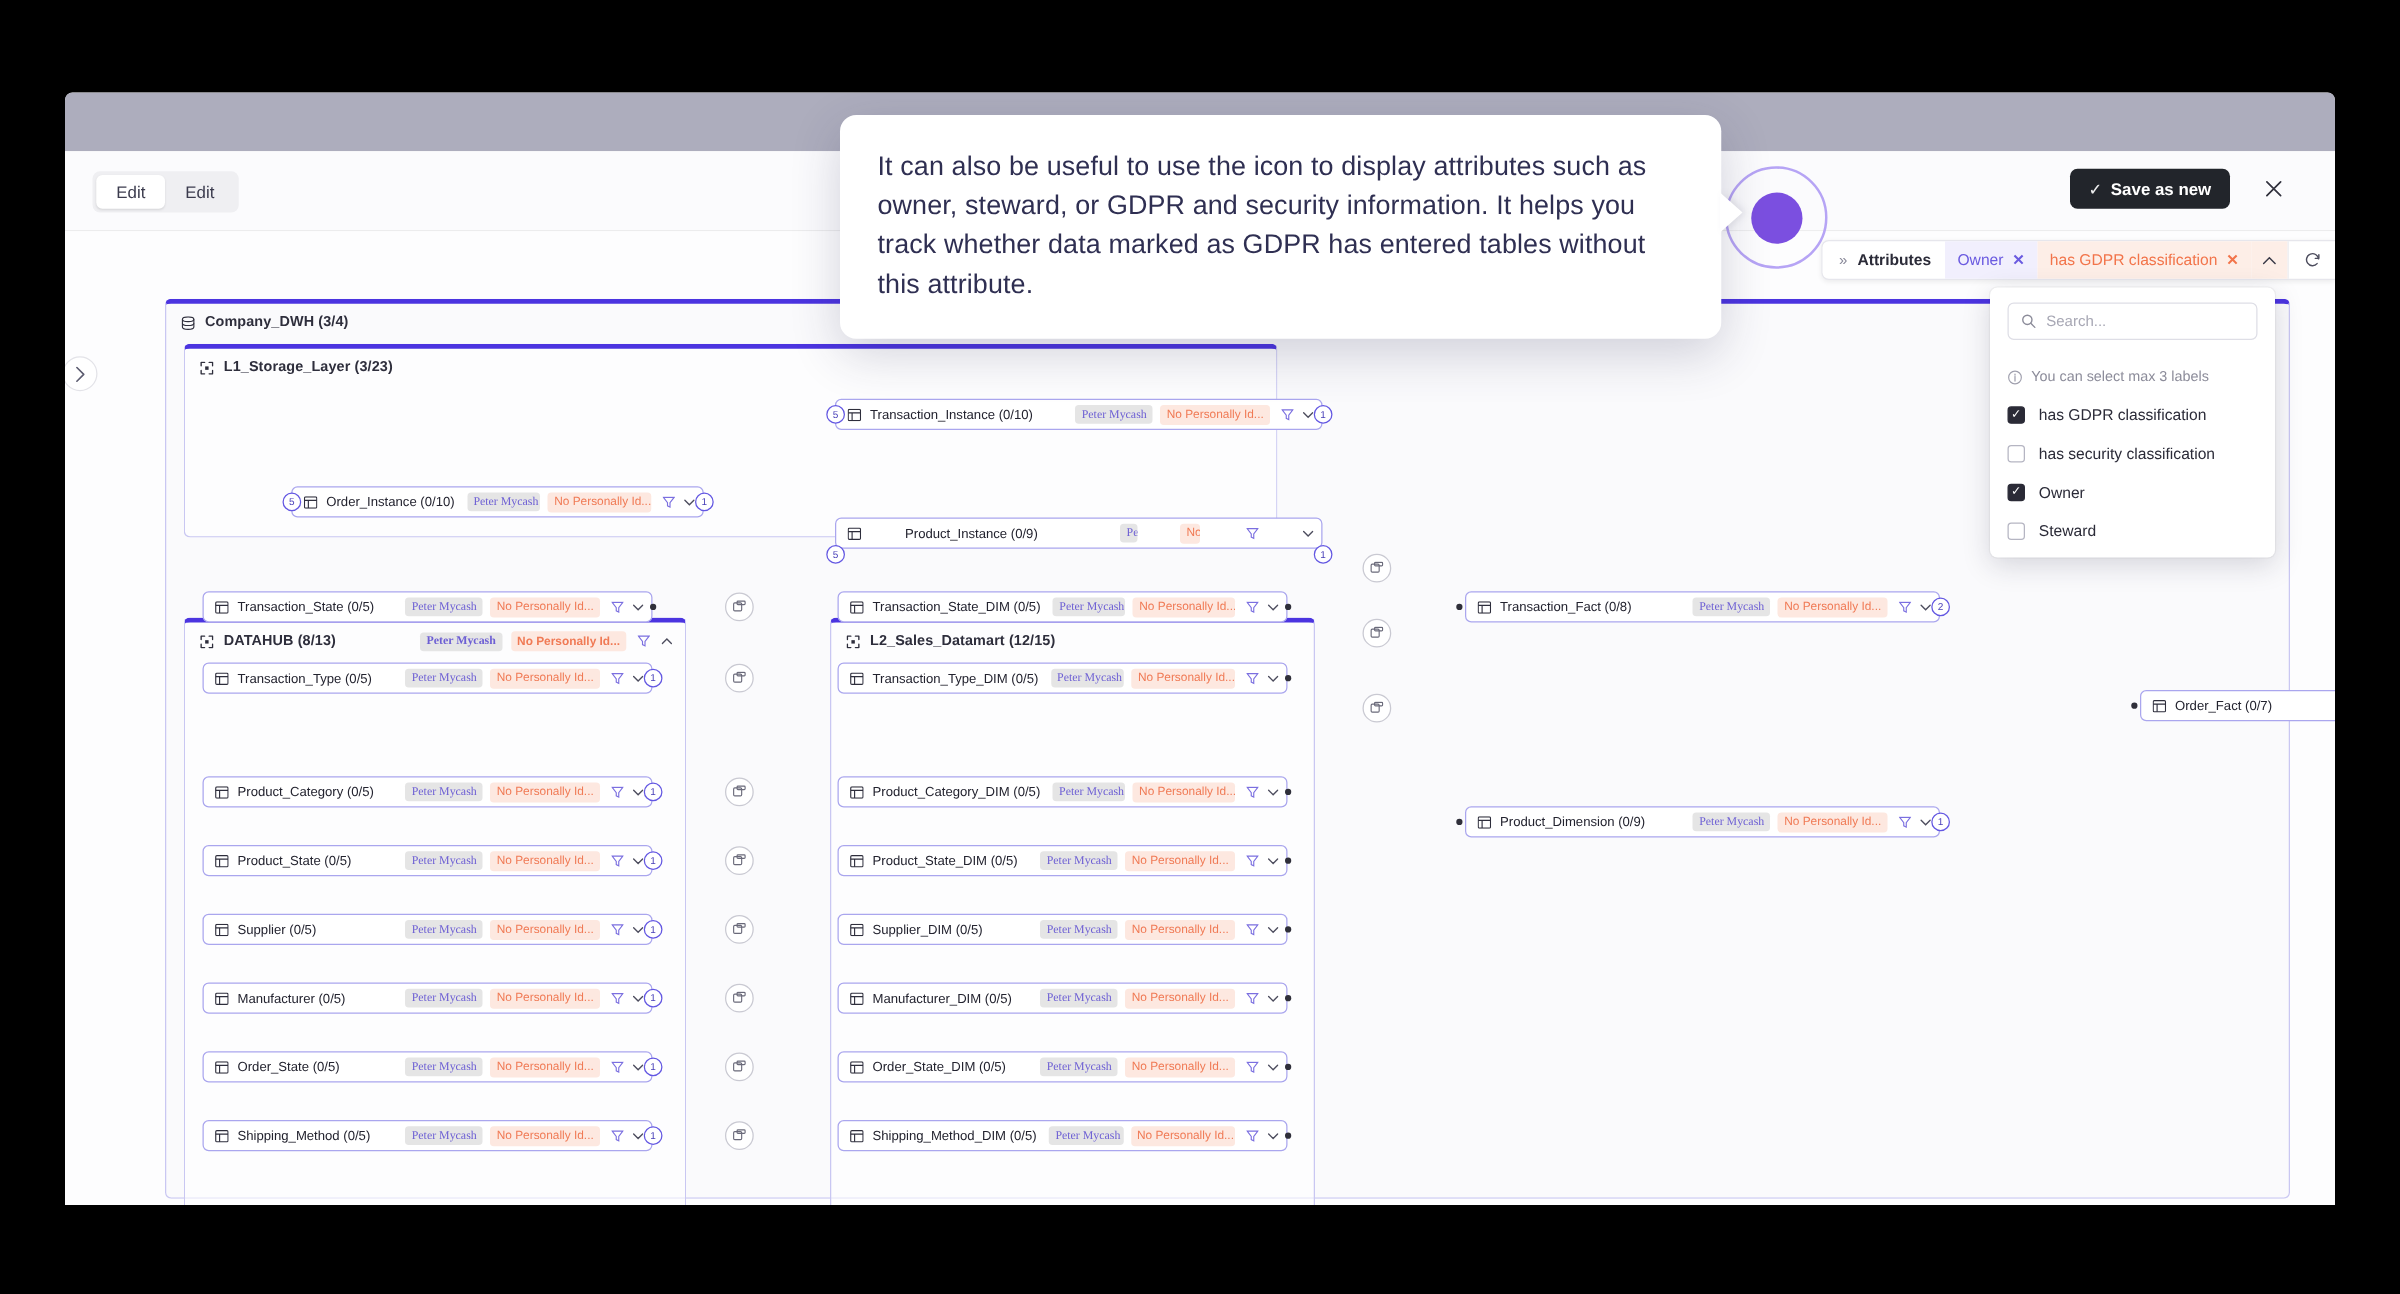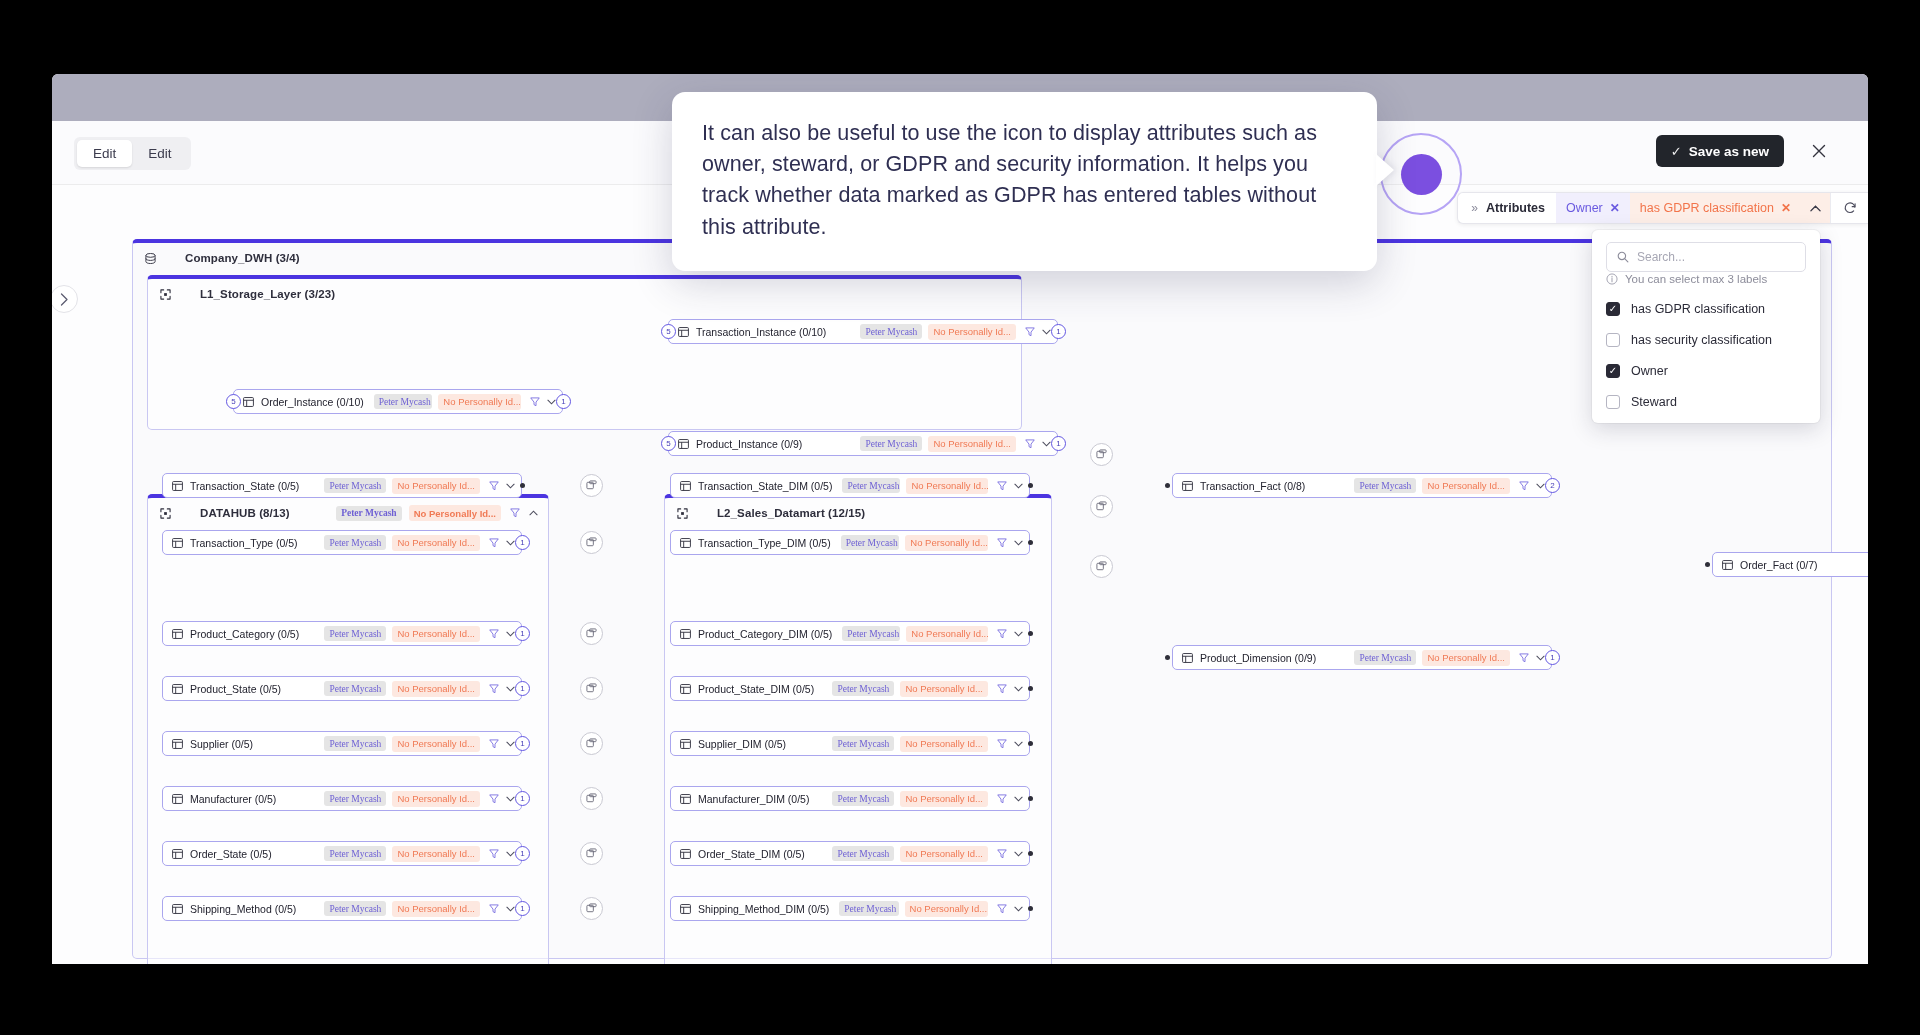--- a/index.html
+++ b/index.html
@@ -94,21 +94,21 @@
   }
   .group-box.lvl0 { background: #fafafc; }
   .group-hdr {
     position: absolute; left: 0; top: 0;
     width: 100%; height: 30px;
     display: flex; align-items: center; gap: 8px;
     padding: 0 12px;
     font-size: 11.5px; font-weight: 700; color: #2e2e3c;
     white-space: nowrap;
   }
-  .group-hdr .gname { letter-spacing: .1px; margin-left: 21px; }
+  .group-hdr .gname { letter-spacing: .1px; }
   .hdr-right {
     position: absolute; right: 10px; top: 0; height: 30px;
     display: flex; align-items: center; gap: 7px;
   }
 
   
   .node {
     position: absolute;
     height: 25px;
     background: #ffffff;
@@ -205,21 +205,21 @@
     height: 30px; border: 1px solid #dedee6; border-radius: 5px;
     display: flex; align-items: center; gap: 8px; padding: 0 10px;
   }
   .dd-search input {
     border: none; outline: none; font-size: 12px;
     font-family: inherit; color: #a21caf; width: 100%; background: transparent;
   }
   .dd-search input::placeholder { color: #a7a7b4; }
   .dd-hint {
     display: flex; align-items: center; gap: 7px;
-    margin-top: 1px; font-size: 11.5px; color: #8c8c9a;
+    margin-top: 24px; font-size: 11.5px; color: #8c8c9a;
   }
   .dd-opt {
     display: flex; align-items: center; gap: 11px;
     margin-top: 17px; font-size: 12.5px; color: #2b2b38;
     cursor: pointer;
   }
   .cbx {
     width: 14px; height: 14px; border-radius: 3px;
     border: 1.3px solid #b5b5c2; background: #fff;
     display: flex; align-items: center; justify-content: center;
@@ -412,21 +412,21 @@
           </span>
         <span class="chev">
             <svg width="9" height="6" viewBox="0 0 10 6">
               <path d="M1 1l4 4 4-4" stroke="#4d4d5e" stroke-width="1.2" fill="none" stroke-linecap="round"></path>
             </svg>
           </span>
       </div>
       <div class="badge" style="left:78px; top:115px;">5</div>
       <div class="badge" style="left:408px; top:115px;">1</div>
 
-      <div class="node" style="left:520px; top:152px; width:390px;">
+      <div class="node" style="left:520px; top:135px; width:390px;gap:28px;">
         <span class="tbl-icon">
             <svg width="11" height="10" viewBox="0 0 12 11">
               <rect x=".6" y=".6" width="10.8" height="9.8" rx="1" fill="none" stroke="#2e2e3c" stroke-width="1"></rect>
               <path d="M.6 3.6h10.8M4 3.6v6.8" stroke="#2e2e3c" stroke-width="1"></path>
             </svg>
           </span>
         <span class="nlabel">Product_Instance (0/9)</span>
         <span class="spacer"></span>
         <span class="pill owner">Peter Mycash</span>
         <span class="pill gdpr" style="margin-left:6px;">No Personally Id...</span>

